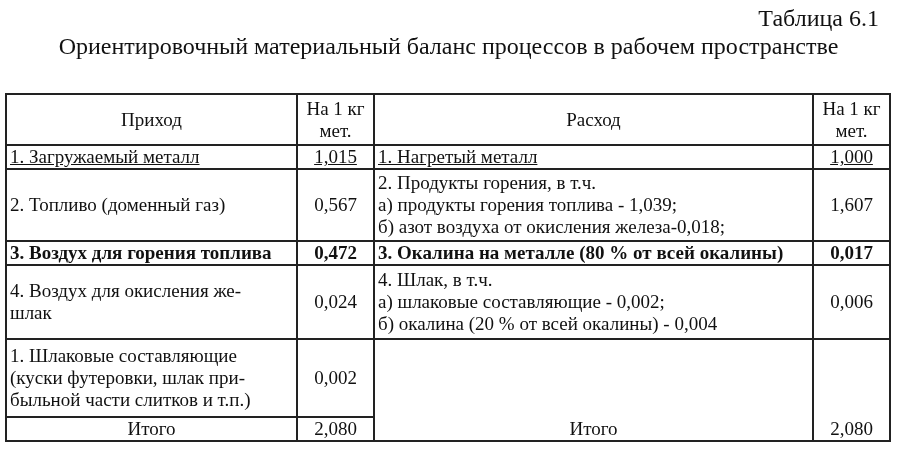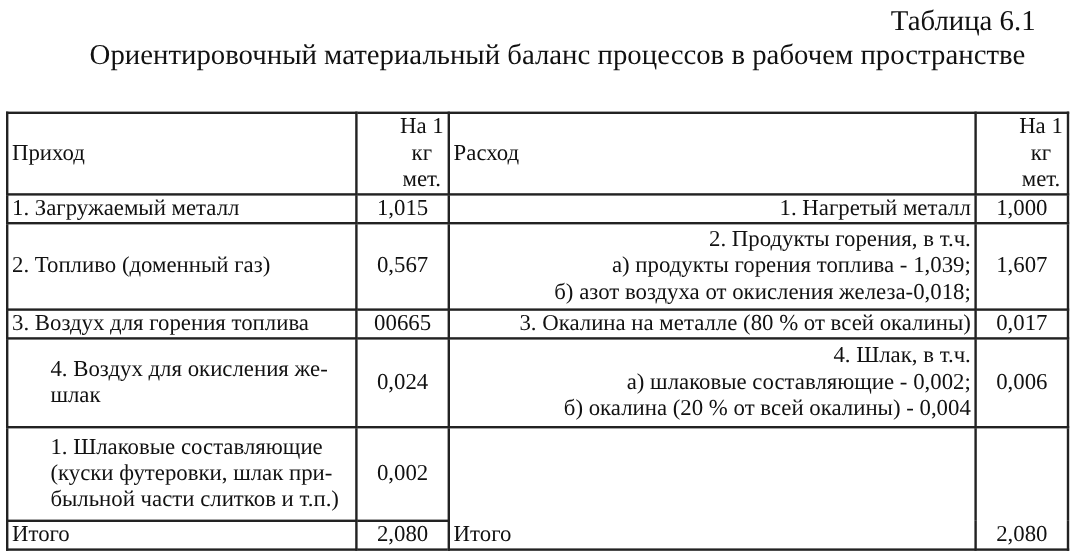--- a/index.html
+++ b/index.html
@@ -2,52 +2,52 @@
 <html><head>
   <meta charset="utf-8">
   <style>
     html, body { margin: 0; padding: 0; background: #ffffff; }
     body {
       width: 897px; height: 460px; position: relative; overflow: hidden;
       font-family: "Liberation Serif", "DejaVu Serif", serif;
       color: #111111;
     }
     .table-number {
-      position: absolute; right: 34px; top: 4px;
+      position: absolute; right: 18px; top: 4px;
       font-size: 24px; line-height: 28px;
     }
     .title {
       position: absolute; left: 0; width: 897px; top: 32px;
       text-align: center; font-size: 24px; line-height: 29px;
     }
     table.balance {
       position: absolute; left: 5px; top: 93px;
       border-collapse: collapse;
       font-size: 19px; line-height: 22px;
     }
     table.balance td {
       border: 2px solid #222222;
       padding: 0 3px;
       vertical-align: middle;
     }
     .c1 { width: 283px; }
     .c2 { width: 69px; text-align: center; }
-    .c3 { width: 431px; text-align: right; }
+    .c3 { width: 431px; }
     .c4 { width: 69px; text-align: center; }
-    .center { text-align: left; margin-top: 28px; }
+    .center { text-align: center; margin-top: 28px; }
     .hdr td { height: 49px; }
     .hdr .num { line-height: 22px; border-radius: 24px; }
-    .r1 td { height: 20px; }
+    .r1 td { height: 20px; text-decoration: underline; }
     .r2 td { height: 70px; margin-top: 43px; }
-    .r3 td { height: 21px; }
+    .r3 td { height: 21px; font-weight: bold; }
     .r4 td { height: 72px; }
     .r5 td { height: 76px; }
     .r6 td { height: 19px; }
     .bottom { vertical-align: bottom !important; }
-    .line { display: block; padding-left: 32px; }
+    .line { display: block; }
   </style>
 </head>
 <body>
 
 <div class="table-number">Таблица 6.1</div>
 <div class="title">
   <span class="line">Ориентировочный материальный баланс процессов в рабочем пространстве</span>
 </div>
 
 <table class="balance">
@@ -78,21 +78,21 @@
     <td class="c3">
       <span class="line">2. Продукты горения, в т.ч.</span>
       <span class="line">а) продукты горения топлива - 1,039;</span>
       <span class="line">б) азот воздуха от окисления железа-0,018;</span>
     </td>
     <td class="c4">1,607</td>
   </tr>
 
   <tr class="r3">
     <td class="c1">3. Воздух для горения топлива</td>
-    <td class="c2">00665</td>
+    <td class="c2">0,472</td>
     <td class="c3">3. Окалина на металле (80 % от всей окалины)</td>
     <td class="c4">0,017</td>
   </tr>
 
   <tr class="r4">
     <td class="c1">
       <span class="line">4. Воздух для окисления же-</span>
       <span class="line">шлак</span>
     </td>
     <td class="c2">0,024</td>

